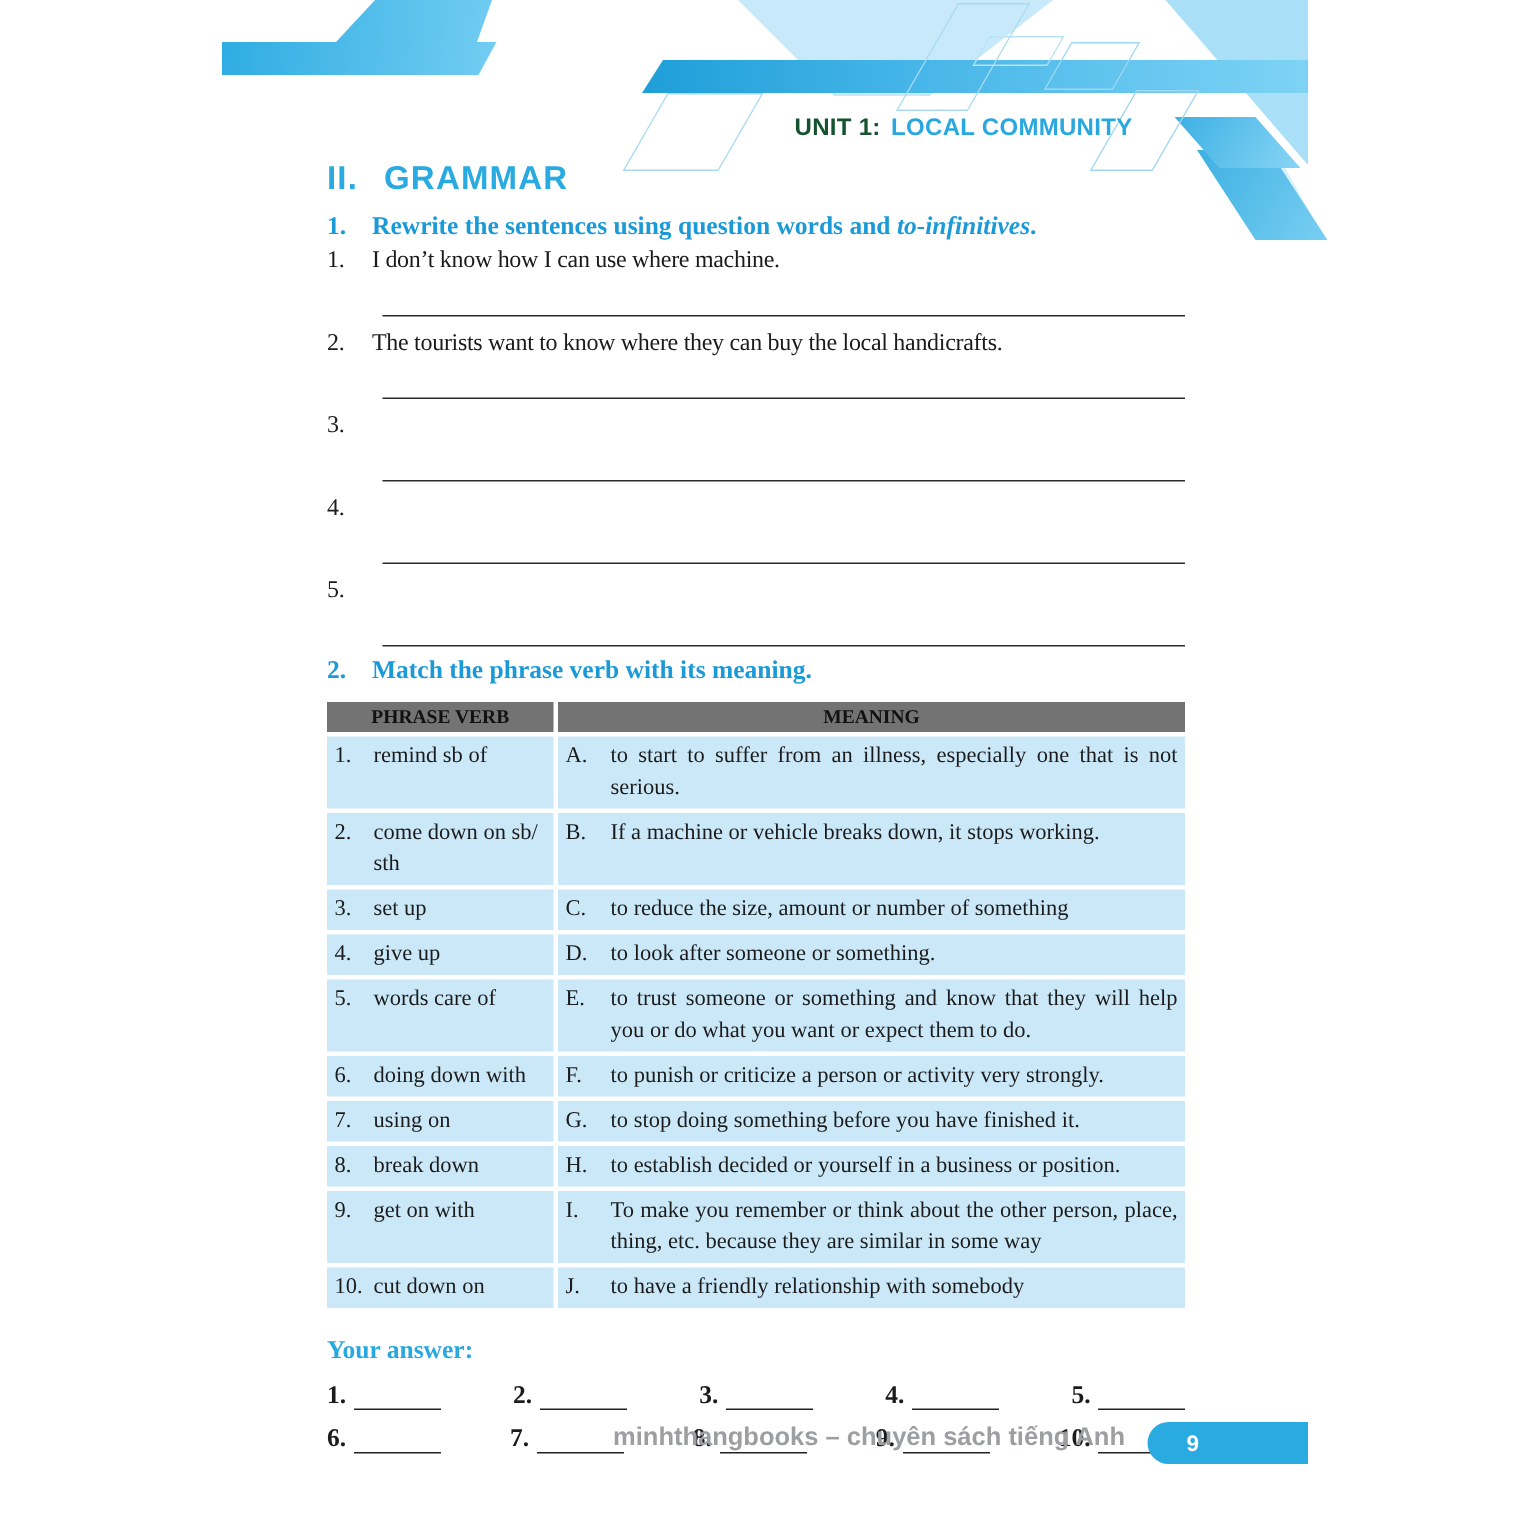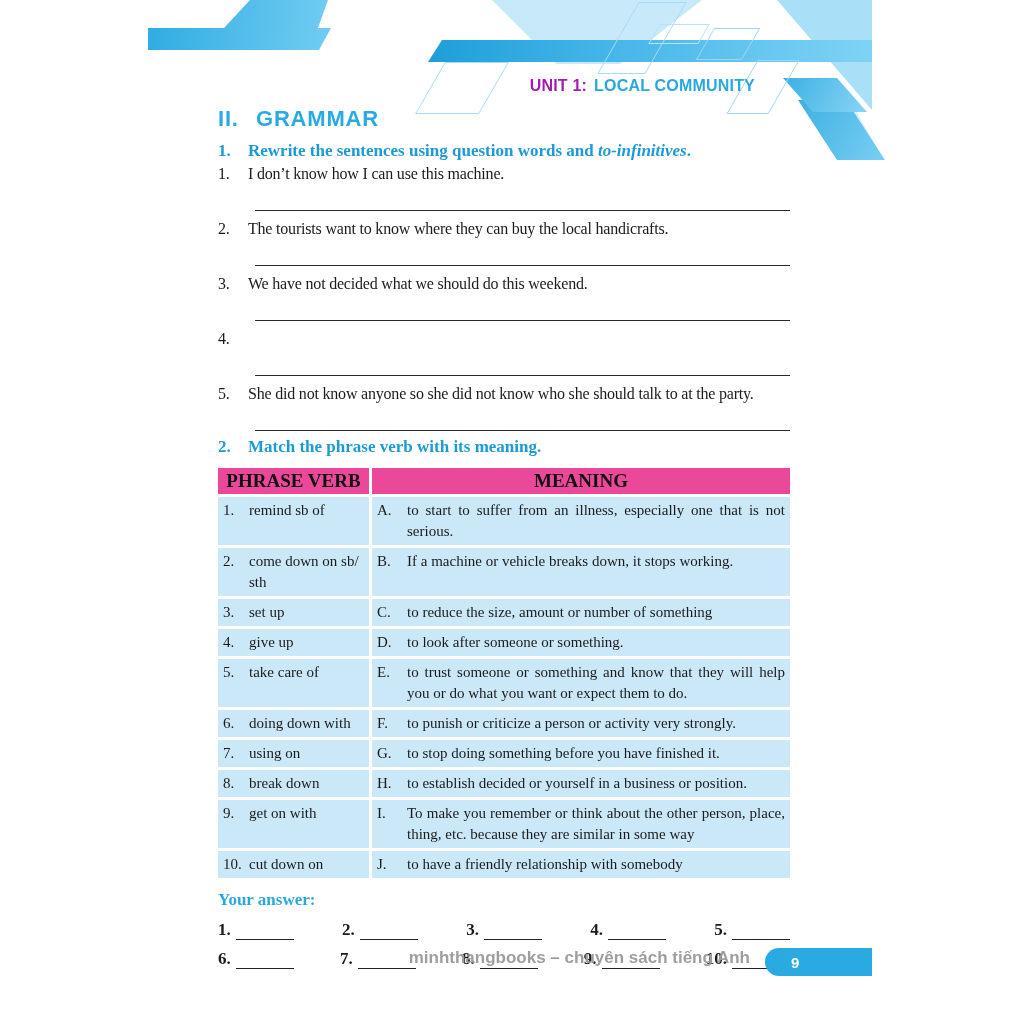--- a/index.html
+++ b/index.html
@@ -31,21 +31,21 @@
   .d-outline { border:1.5px solid #9FD6F0; transform:skewX(-30deg); background:transparent; z-index:4; }
   .d-o1 { left:705px; top:28px; width:44px; height:30px; }
   .d-o2 { left:742px; top:60px; width:40px; height:52px; }
   .d-o3 { left:618px; top:2px; width:46px; height:70px; border-color:#A8DBF2; }
   .d-o4 { left:430px; top:62px; width:62px; height:50px; border-color:#A8DBF2; }
   .d-o5 { left:654px; top:24px; width:48px; height:18px; border-color:#B9E2F5; }
 
   
   .unit-line { position:absolute; left:0; top:77px; width:755px; text-align:right; z-index:5;
     font-family:"Liberation Sans", sans-serif; font-weight:800; font-size:16px; letter-spacing:0.2px; }
-  .unit-label { color:#a21caf; }
+  .unit-label { color:#14532d; }
   .unit-title { color:#29A8E0; margin-left:7px; }
 
   
   .section-heading { position:absolute; left:218px; top:106px; z-index:5;
     font-family:"Liberation Sans", sans-serif; font-weight:800; font-size:22px;
     color:#29ABE2; letter-spacing:0.8px; display:flex;align-items:flex-end; }
   .section-heading .sec-num { width:38px; }
 
   
   .instr { position:absolute; left:218px; width:580px; display:flex;
@@ -58,21 +58,21 @@
   
   .ex1 { position:absolute; left:218px; top:163px; width:572px; }
   .s-row { display:flex; font-size:16px; line-height:22px; white-space:nowrap; letter-spacing:-0.2px; }
   .s-num { width:30px; flex:none; }
   .blank-line { margin-left:37px; height:25px; border-bottom:1.4px solid #2b2b2b; margin-bottom:7px; }
 
   
   .match-table { position:absolute; left:215px; top:465px; border-collapse:collapse;
     width:578px; table-layout:fixed; }
   .match-table col.c1 { width:154px; }
-  .match-table th { background:#ec4899; border:3px solid #ffffff; font-size:19px;
+  .match-table th { background:#737373; border:3px solid #ffffff; font-size:13px;
     padding:2px 4px; color:#111; }
   .match-table td { background:#CBE8F8; border:3px solid #ffffff; padding:3px 5px;
     font-size:15px; line-height:21px; vertical-align:top; }
   .cell { display:flex; }
   .cell .k { width:26px; flex:none; }
   .cell.meaning .k { width:30px; }
   .cell .v { flex:1; }
   .cell.meaning .v { text-align:justify; }
 
   
@@ -124,48 +124,46 @@
 
   <div class="instr" id="instr1">
     <span class="i-num">1.</span>
     <span><span>Rewrite the sentences using question words and </span><span class="it">to-infinitives</span><span>.</span></span>
   </div>
 
   <div class="ex1">
     <div class="q-item">
       <div class="s-row">
           <span class="s-num">1.</span>
-          <span class="s-text">I don’t know how I can use this machine.</span>
+          <span class="s-text">I don’t know how I can use where machine.</span>
         </div>
       <div class="blank-line"></div>
     </div>
     <div class="q-item">
       <div class="s-row">
           <span class="s-num">2.</span>
           <span class="s-text">The tourists want to know where they can buy the local handicrafts.</span>
         </div>
       <div class="blank-line"></div>
     </div>
     <div class="q-item">
       <div class="s-row">
           <span class="s-num">3.</span>
-          <span class="s-text">We have not decided what we should do this weekend.</span>
         </div>
       <div class="blank-line"></div>
     </div>
     <div class="q-item">
       <div class="s-row">
           <span class="s-num">4.</span>
         </div>
       <div class="blank-line"></div>
     </div>
     <div class="q-item">
       <div class="s-row">
           <span class="s-num">5.</span>
-          <span class="s-text">She did not know anyone so she did not know who she should talk to at the party.</span>
         </div>
       <div class="blank-line"></div>
     </div>
   </div>
 
   <div class="instr" id="instr2">
     <span class="i-num">2.</span>
     <span>Match the phrase verb with its meaning.</span>
   </div>
 
@@ -232,21 +230,21 @@
             <div class="cell meaning">
               <span class="k">D.</span>
               <span class="v">to look after someone or something.</span>
             </div>
           </td>
     </tr>
     <tr>
       <td>
             <div class="cell">
               <span class="k">5.</span>
-              <span class="v">take care of</span>
+              <span class="v">words care of</span>
             </div>
           </td>
       <td>
             <div class="cell meaning">
               <span class="k">E.</span>
               <span class="v">to trust someone or something and know that they will help you or do what you want or expect them to do.</span>
             </div>
           </td>
     </tr>
     <tr>

